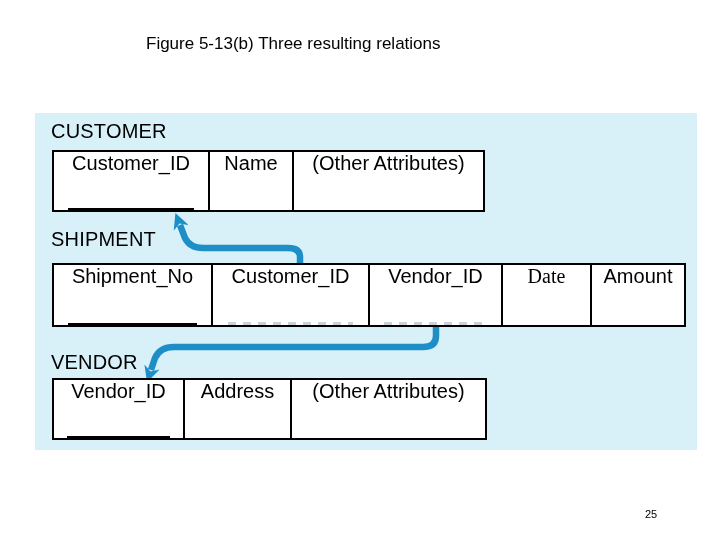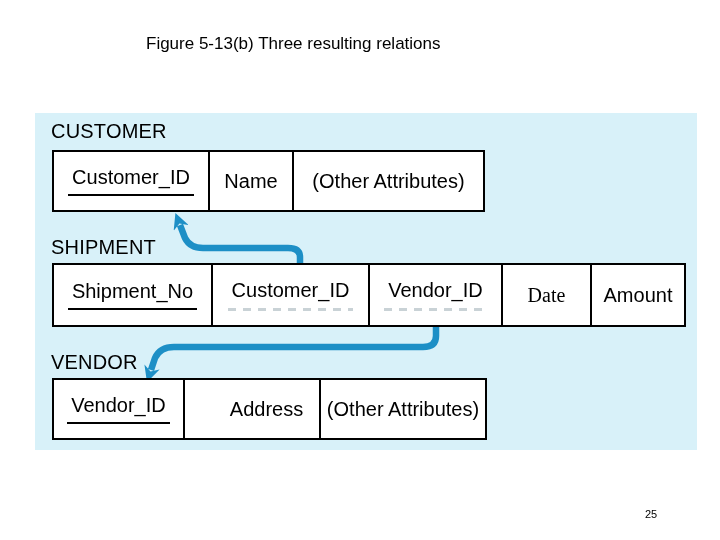--- a/index.html
+++ b/index.html
@@ -21,21 +21,21 @@
   }
   .rel-label{
     position:absolute;left:51px;z-index:2;font-size:20px;line-height:22px;
     letter-spacing:0.2px;color:#000;white-space:nowrap;
   }
   .rel-table{
     position:absolute;left:52px;z-index:2;display:flex;box-sizing:border-box;
     border:2px solid #000;background:#fff;
   }
   .cell{
-    box-sizing:border-box;display:flex;align-items:center;justify-content:center;
+    box-sizing:border-box;display:flex;justify-content:center;
     border-right:2px solid #000;font-size:20px;white-space:nowrap;
   }
   .cell:last-child{border-right:none;flex:1;}
   .attr{display:inline-block;padding:0 4px;}
   .attr.pk{
     padding-bottom:5px;border-bottom:2.5px solid #000;
   }
   .attr.fk{
     padding-bottom:9px;
     background:repeating-linear-gradient(to right,#c9d2d6 0 8px,rgba(0,0,0,0) 8px 15px)
@@ -74,21 +74,21 @@
       <span class="attr pk">Customer_ID</span>
     </div>
     <div class="cell" style="width:84px;">
       <span class="attr">Name</span>
     </div>
     <div class="cell">
       <span class="attr">(Other Attributes)</span>
     </div>
   </div>
 
-  <div class="rel-label" style="top:236px;text-align:right;">SHIPMENT</div>
+  <div class="rel-label" style="top:228px;text-align:right;">SHIPMENT</div>
   <div class="rel-table" style="top:263px;width:634px;height:64px;">
     <div class="cell" style="width:159px;">
       <span class="attr pk">Shipment_No</span>
     </div>
     <div class="cell" style="width:157px;">
       <span class="attr fk">Customer_ID</span>
     </div>
     <div class="cell" style="width:133px;">
       <span class="attr fk">Vendor_ID</span>
     </div>
@@ -98,21 +98,21 @@
     <div class="cell">
       <span class="attr">Amount</span>
     </div>
   </div>
 
   <div class="rel-label" style="top:351px;">VENDOR</div>
   <div class="rel-table" style="top:378px;width:435px;height:62px;">
     <div class="cell" style="width:131px;">
       <span class="attr pk">Vendor_ID</span>
     </div>
-    <div class="cell" style="width:107px;margin-left:29px;">
+    <div class="cell" style="width:107px;">
       <span class="attr">Address</span>
     </div>
     <div class="cell">
       <span class="attr">(Other Attributes)</span>
     </div>
   </div>
 
   <div class="footer-page-number">25</div>
 
 </div>

